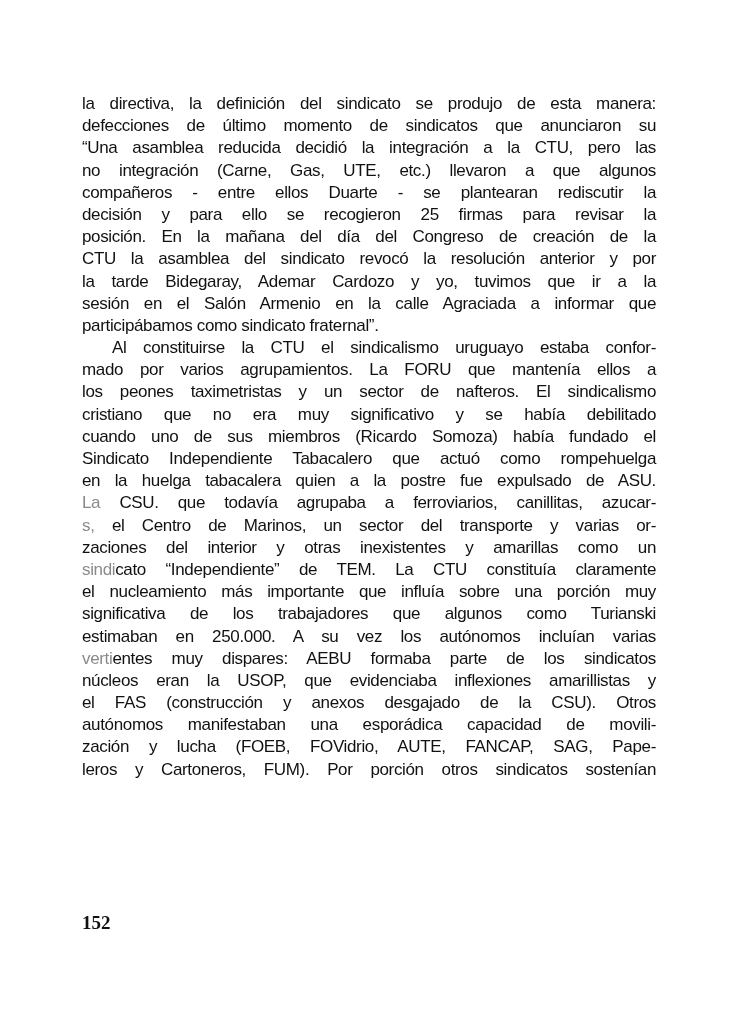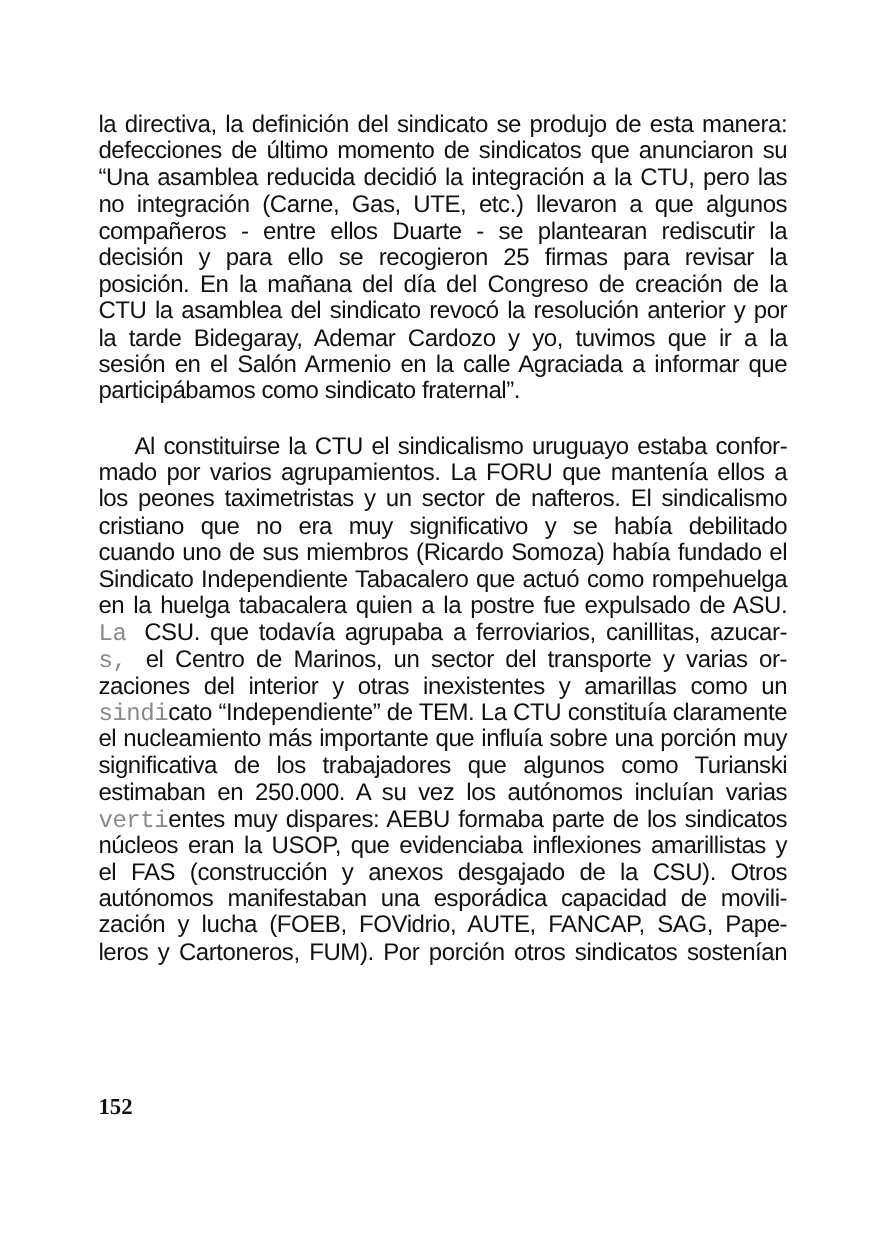--- a/index.html
+++ b/index.html
@@ -16,44 +16,43 @@
       color: #111111;
     }
     .page {
       position: absolute;
       left: 82px;
       top: 93px;
       width: 574px;
     }
     .para {
       margin: 0;
-      font-size: 20px;
+      font-size: 17px;
       line-height: 22.2px;
       text-align: justify;
       letter-spacing: -0.35px;
       word-spacing: 0px;
     }
     .line {
       display: block;
       text-align: justify;
       text-align-last: justify;
       white-space: nowrap;
       height: 22.2px;
     }
     .line.last {
       text-align-last: left;
     }
     .line.indent {
       padding-left: 30px;
     }
     .para + .para {
-      margin-top: 24px;
     }
     .b { font-weight: normal; }
-    .faded { color: #8a8a8a; font-family: Liberation Mono, monospace; }
+    .faded { color: #8a8a8a; }
     .page-number {
       position: absolute;
       left: 82px;
       top: 912px;
       font-family: "Liberation Serif", serif;
       font-weight: bold;
       font-size: 19px;
       color: #111111;
       letter-spacing: 0px;
     }

